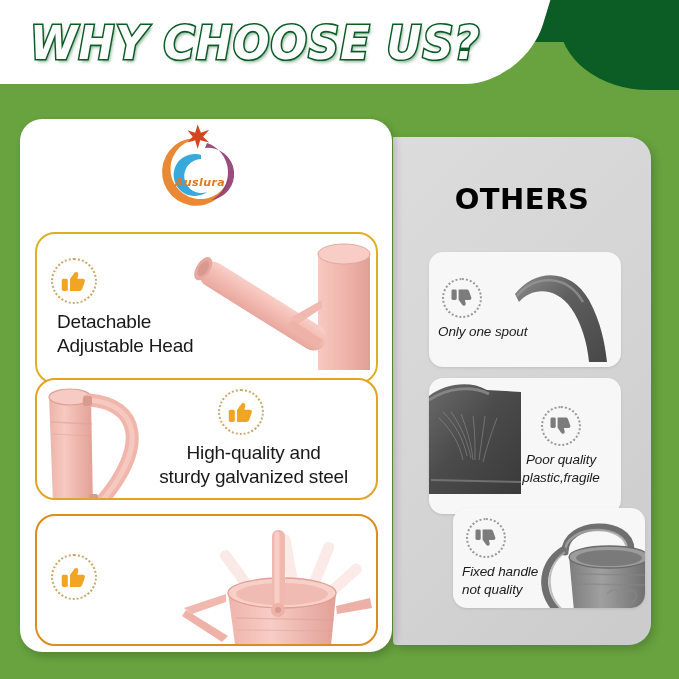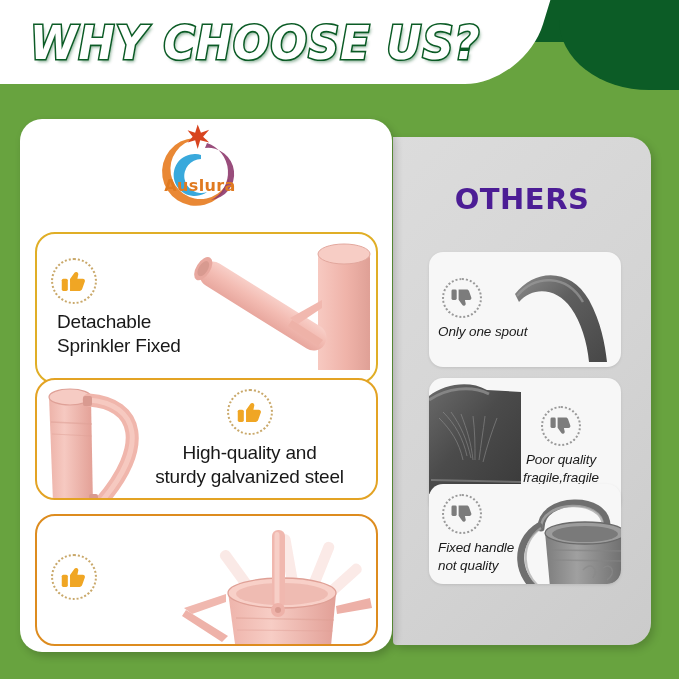--- a/index.html
+++ b/index.html
@@ -90,22 +90,23 @@
     width: 110px; height: 88px;
     z-index: 7;
   }
   .logo-wrap svg { display: block; width: 110px; height: 88px; }
   .logo-text {
     position: absolute;
     left: 0; top: 52px;
     width: 110px;
     text-align: center;
     font-family: "DejaVu Sans", sans-serif;
-    font-size: 16px;
+    font-size: 11px;
     font-weight: 700;
+    font-style: italic;
     color: #e07a20;
     letter-spacing: 0.4px;
   }
 
   
   .feature-card {
     position: absolute;
     left: 35px;
     width: 343px;
     border-radius: 20px;
@@ -121,21 +122,21 @@
   .feat-inner { position: relative; width: 100%; height: 100%; }
 
   .feat-text-block {
     position: absolute;
     top: 0; height: 100%;
     display: flex; flex-direction: column;
     justify-content: center;
     z-index: 3;
   }
   .feat-left  { left: 14px;  width: 185px; align-items: flex-start; }
-  .feat-rightside { right: 19px; width: 215px; align-items: center; }
+  .feat-rightside { right: 28px; width: 215px; align-items: flex-end; }
 
   .thumb-circle {
     width: 46px; height: 46px;
     border-radius: 50%;
     border: 2px dotted #c9a86a;
     display: flex; align-items: center; justify-content: center;
     margin-bottom: 6px;
   }
   .thumb-circle.down { border-color: #9a9a9a; }
   .thumb-circle svg { width: 28px; height: 28px; display:block; }
@@ -155,39 +156,39 @@
 
   
   .others-title {
     position: absolute;
     left: 393px; top: 182px;
     width: 258px;
     text-align: center;
     font-family: "DejaVu Sans", sans-serif;
     font-size: 29px;
     font-weight: 700;
-    color: #4c1d95;
+    color: #000000;
     letter-spacing: 0.5px;
     z-index: 7;
   }
 
   
   .other-card {
     position: absolute;
     left: 429px;
     width: 192px;
     border-radius: 14px;
     background: #f7f7f7;
     overflow: hidden;
     box-shadow: 0 1px 3px rgba(0,0,0,0.10);
     z-index: 8;
   }
   #other-0 { top: 252px; height: 115px; }
   #other-1 { top: 378px; height: 136px; }
-  #other-2 { top: 484px; height: 100px; }
+  #other-2 { top: 508px; height: 100px; margin-left: 24px; }
 
   .other-inner { position: relative; width: 100%; height: 100%; }
 
   .other-text-block {
     position: absolute; top: 0; height: 100%;
     display: flex; flex-direction: column;
     justify-content: center;
     z-index: 3;
   }
   .other-left  { left: 9px;  width: 95px; align-items: flex-start; }
@@ -275,21 +276,21 @@
       </svg>
       <div class="feat-text-block feat-left">
         <div class="thumb-circle">
           <svg viewBox="0 0 24 24">
             <rect x="1.5" y="10" width="5.2" height="10.5" rx="1.4" fill="#f0a624"></rect>
             <path d="M8.6 20.5h8.1c1.1 0 2-.6 2.3-1.6l2.3-6.4c.4-1.2-.5-2.4-1.8-2.4h-4.6l.8-3.6c.2-1.1-.5-2.1-1.6-2.3-.7-.1-1.4.2-1.7.8L8.6 10.2z" fill="#f0a624"></path>
           </svg>
         </div>
         <div class="feat-label">
           <span>Detachable</span><br>
-          <span>Sprinkler Fixed</span>
+          <span>Adjustable Head</span>
         </div>
       </div>
     </div>
   </div>
 
   <div class="feature-card" id="feat-1">
     <div class="feat-inner">
       <svg class="art" style="left:-6px; top:-6px; width:175px; height:135px;" viewBox="0 0 175 135">
         <defs>
           <linearGradient id="pk3" x1="0" y1="0" x2="1" y2="0">
@@ -425,21 +426,21 @@
       </svg>
       <div class="other-text-block other-rightside">
         <div class="thumb-circle down">
           <svg viewBox="0 0 24 24">
             <rect x="1.5" y="3.5" width="5.2" height="10.5" rx="1.4" fill="#7c7c7c"></rect>
             <path d="M8.6 3.5h8.1c1.1 0 2 .6 2.3 1.6l2.3 6.4c.4 1.2-.5 2.4-1.8 2.4h-4.6l.8 3.6c.2 1.1-.5 2.1-1.6 2.3-.7.1-1.4-.2-1.7-.8L8.6 13.8z" fill="#7c7c7c"></path>
           </svg>
         </div>
         <div class="other-label">
           <span>Poor quality</span><br>
-          <span>fragile,fragile</span>
+          <span>plastic,fragile</span>
         </div>
       </div>
     </div>
   </div>
 
   <div class="other-card" id="other-2">
     <div class="other-inner">
       <svg class="grayart" style="right:-4px; top:2px; width:118px; height:114px;" viewBox="0 0 118 114">
         <defs>
           <linearGradient id="gy3" x1="0" y1="0" x2="1" y2="0">

